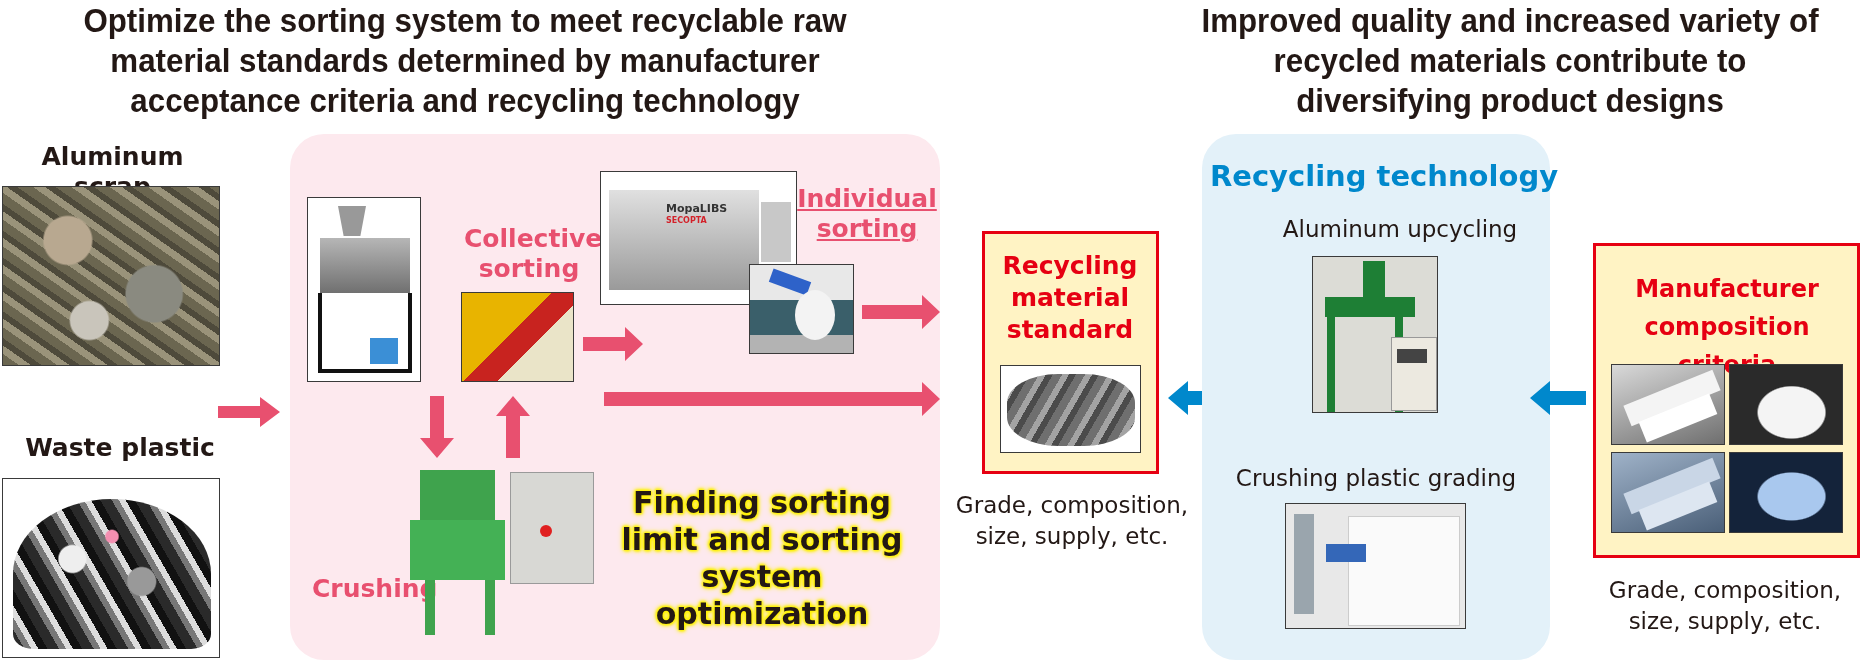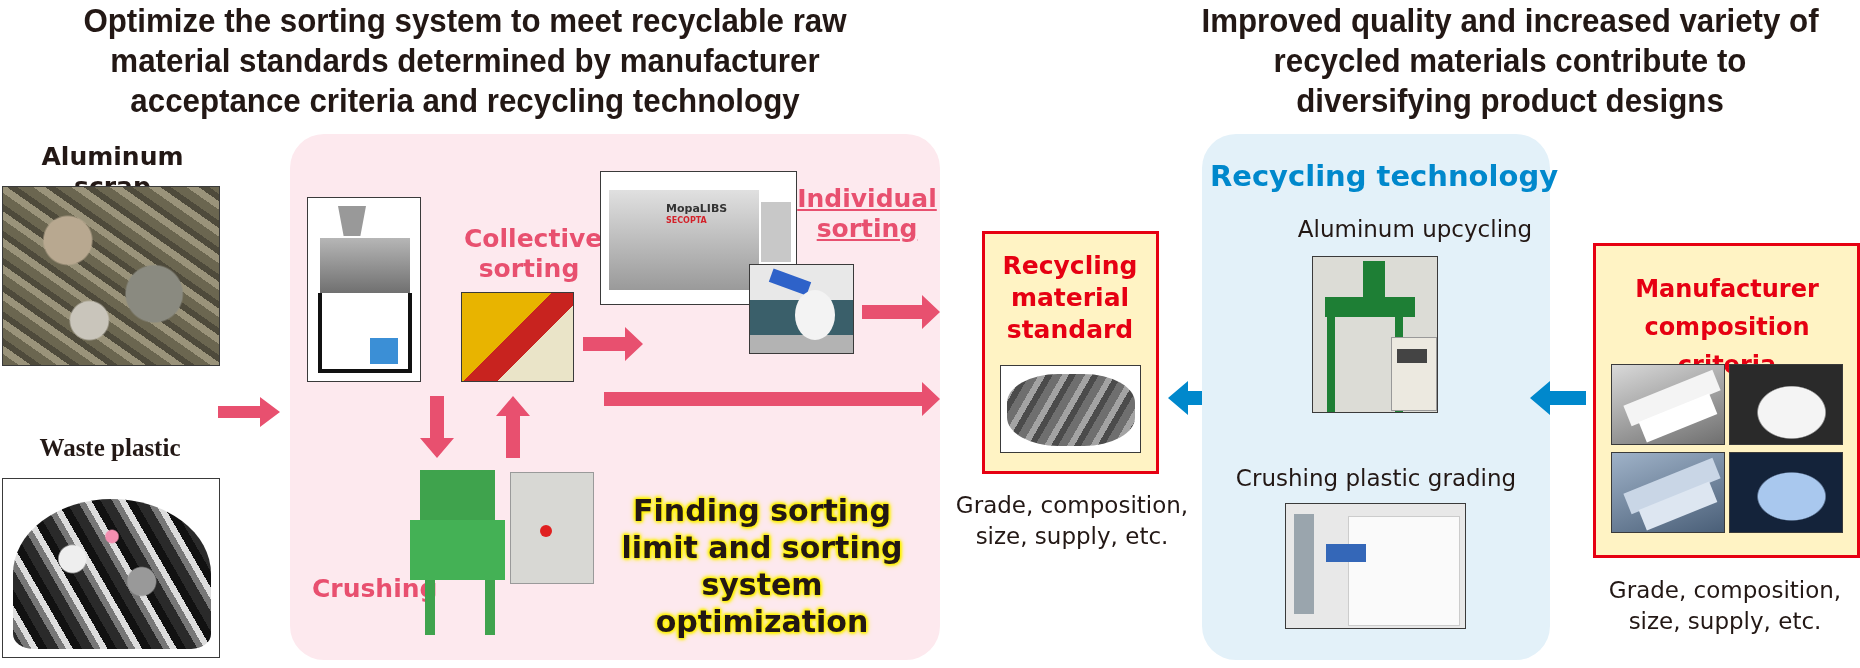--- a/index.html
+++ b/index.html
@@ -10,34 +10,34 @@
              text-align:center; color:#231815; transform:scaleX(0.92); transform-origin:center top; }
   .panel-pink { background:#fde9ee; border-radius:34px; }
   .panel-blue { background:#e3f1f9; border-radius:34px; }
   .pink-label { color:#e8506f; font-weight:bold; font-size:25px; line-height:30px; text-align:center; }
   .label-dark { font-weight:bold; font-size:25px; line-height:30px; color:#231815; }
   .photo { border:1.5px solid #3a3a3a; box-sizing:border-box; overflow:hidden;text-decoration:underline; }
   .std-box { background:#fff3c4; border:3px solid #e60012; box-sizing:border-box; }
   .red-title { color:#e60012; font-weight:bold; text-align:center; }
   .caption { font-size:23px; line-height:31px; text-align:center; color:#231815; }
   .highlight { font-weight:bold; font-size:30px; line-height:37px; text-align:center; color:#231815;
-               text-shadow:0 0 3px #fff200,0 0 4px #fff200,0 0 6px #fff200,1px 1px 3px #fff200,-1px -1px 3px #fff200;margin-top:8px; }
+               text-shadow:0 0 3px #fff200,0 0 4px #fff200,0 0 6px #fff200,1px 1px 3px #fff200,-1px -1px 3px #fff200; }
   svg.arrow { position:absolute; overflow:visible; }
 </style>
 </head>
 <body>
 
 <div class="abs heading" style="left:0; top:0; width:930px;">Optimize the sorting system to meet recyclable raw material standards determined by manufacturer acceptance criteria and recycling technology</div>
 <div class="abs heading" style="left:1160px; top:0; width:700px;">Improved quality and increased variety of recycled materials contribute to diversifying product designs</div>
 
 <div class="abs label-dark" style="left:0; top:142px; width:225px; text-align:center;">Aluminum scrap</div>
 <div class="abs photo" style="left:2px; top:186px; width:218px; height:180px;
      background:radial-gradient(circle at 30% 30%,#b8a890 0 12%,transparent 13%),radial-gradient(circle at 70% 60%,#8a8a80 0 15%,transparent 16%),radial-gradient(circle at 40% 75%,#c9c5bb 0 10%,transparent 11%),repeating-linear-gradient(35deg,#6b6650 0 9px,#9a937a 9px 16px,#4e4a3b 16px 22px);"></div>
 
-<div class="abs label-dark" style="left:0; top:433px; width:220px; text-align:center;font-family:Liberation Serif, serif;">Waste plastic</div>
+<div class="abs label-dark" style="left:10px; top:433px; width:220px; text-align:center;">Waste plastic</div>
 <div class="abs photo" style="left:2px; top:478px; width:218px; height:180px; background:#fff;">
   <div style="position:absolute; left:10px; top:20px; width:198px; height:150px; border-radius:50% 50% 10% 10%;
        background:radial-gradient(circle at 30% 40%,#eee 0 8%,transparent 9%),radial-gradient(circle at 65% 55%,#999 0 9%,transparent 10%),radial-gradient(circle at 50% 25%,#f48fb1 0 4%,transparent 5%),repeating-linear-gradient(60deg,#2a2a2a 0 10px,#777 10px 16px,#ddd 16px 22px,#111 22px 30px);"></div>
 </div>
 
 <svg class="arrow" style="left:218px; top:397px;" width="64" height="30">
   <polygon points="0,9 42,9 42,0 62,15 42,30 42,21 0,21" fill="#e8506f"></polygon>
 </svg>
 
 <div class="abs panel-pink" style="left:290px; top:134px; width:650px; height:526px;"></div>
@@ -101,21 +101,21 @@
        background:repeating-linear-gradient(120deg,#6f6f6f 0 8px,#a3a3a3 8px 14px,#4b4b4b 14px 20px);"></div>
 </div>
 <div class="abs caption" style="left:937px; top:490px; width:270px;">Grade, composition, size, supply, etc.</div>
 
 <svg class="arrow" style="left:1168px; top:381px;" width="56" height="34">
   <polygon points="56,10 20,10 20,0 0,17 20,34 20,24 56,24" fill="#0088cc"></polygon>
 </svg>
 
 <div class="abs panel-blue" style="left:1202px; top:134px; width:348px; height:526px;"></div>
 <div class="abs" style="left:1202px; top:158px; width:364px; text-align:center; color:#0088cc; font-weight:bold; font-size:29px; line-height:36px;">Recycling technology</div>
-<div class="abs caption" style="left:1202px; top:214px; width:396px;padding-left:15px;">Aluminum upcycling</div>
+<div class="abs caption" style="left:1202px; top:214px; width:396px;">Aluminum upcycling</div>
 <div class="abs photo" style="left:1312px; top:256px; width:126px; height:157px; background:#dcdcd6;">
   <div style="position:absolute; left:50px; top:4px; width:22px; height:40px; background:#1e7f35;"></div>
   <div style="position:absolute; left:12px; top:40px; width:90px; height:20px; background:#1e7f35;"></div>
   <div style="position:absolute; left:14px; top:60px; width:8px; height:95px; background:#1e7f35;"></div>
   <div style="position:absolute; left:82px; top:60px; width:8px; height:95px; background:#1e7f35;"></div>
   <div style="position:absolute; left:78px; top:80px; width:44px; height:72px; background:#ece9e0; border:1px solid #999;"></div>
   <div style="position:absolute; left:84px; top:92px; width:30px; height:14px; background:#444;"></div>
 </div>
 <div class="abs caption" style="left:1202px; top:463px; width:348px;">Crushing plastic grading</div>
 <div class="abs photo" style="left:1285px; top:503px; width:181px; height:126px; background:#e8e8e8;">

